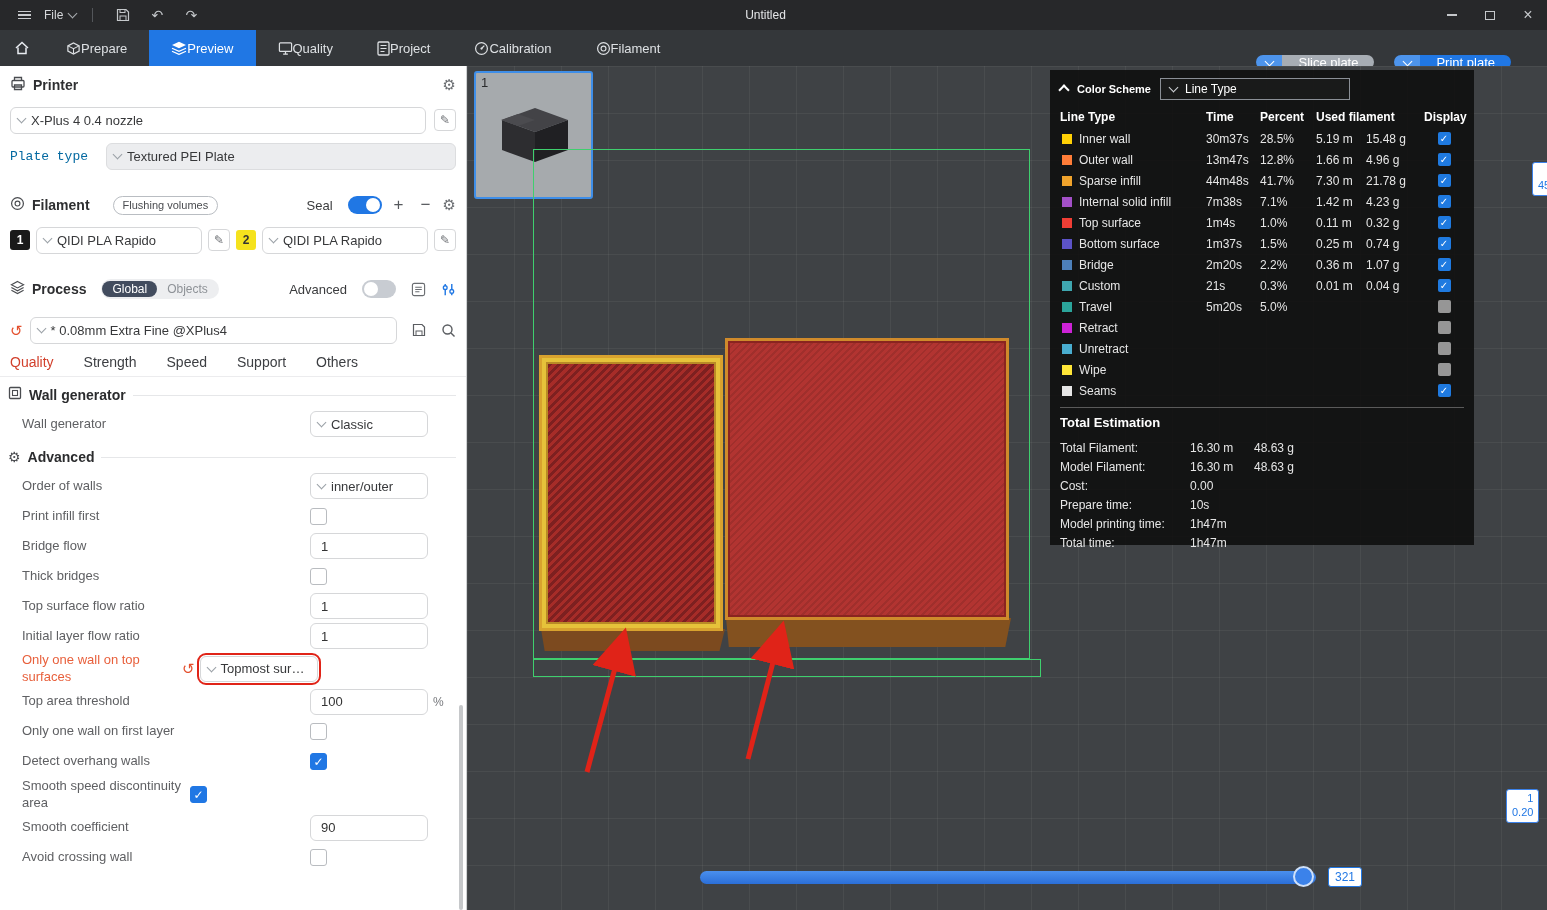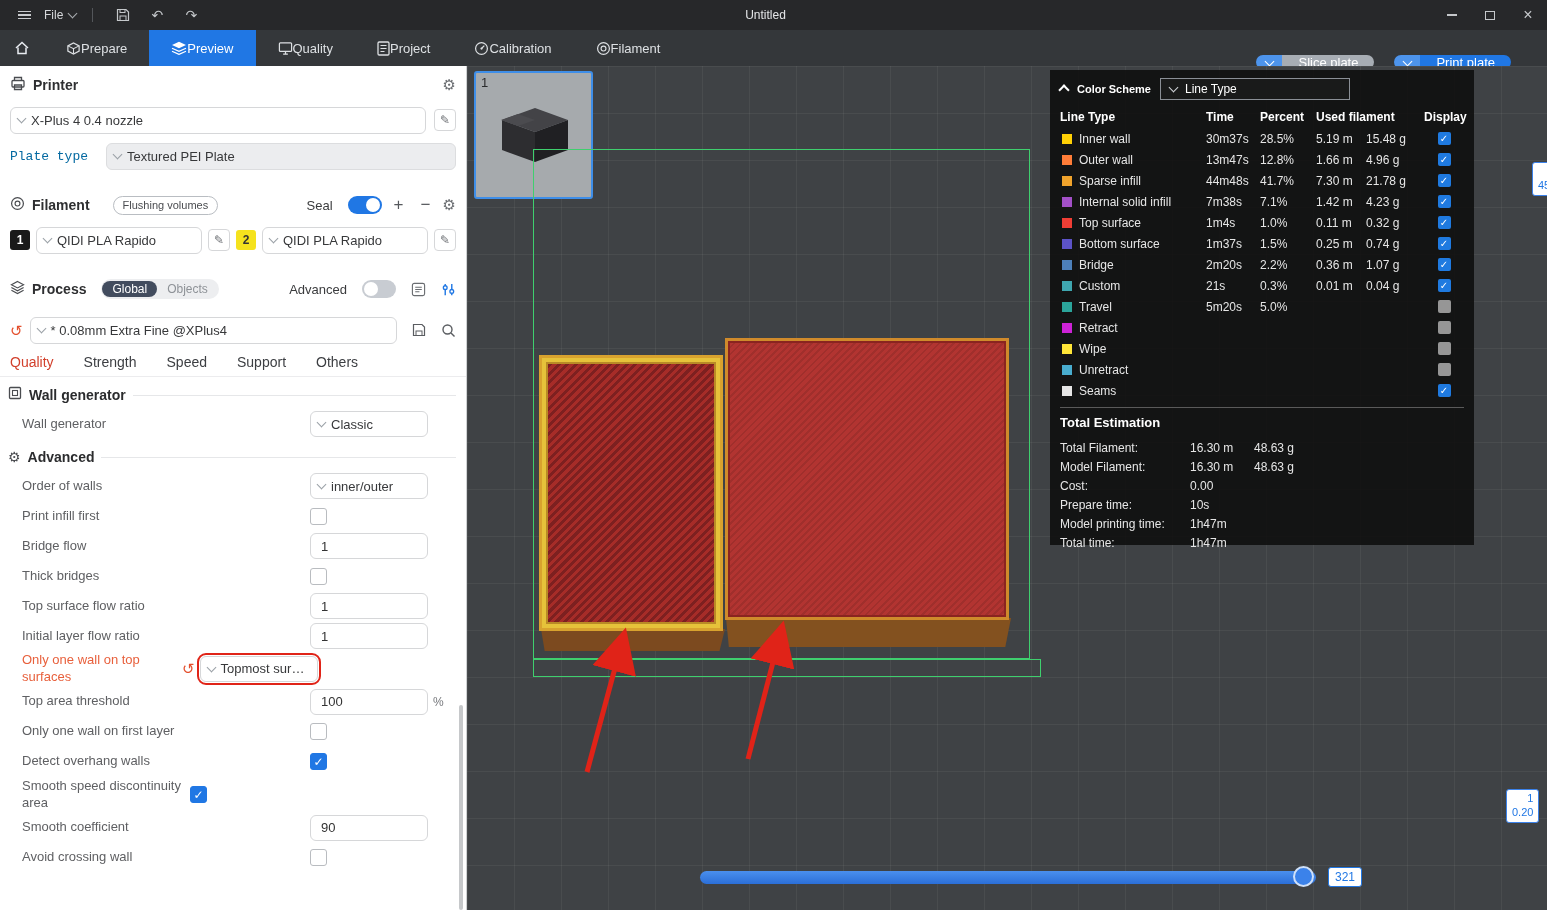--- a/index.html
+++ b/index.html
@@ -650,35 +650,35 @@
             <span></span>
             <span></span>
             <span></span>
             <span></span>
             <span>
               <span class="cs-cb off"></span>
             </span>
           </div>
           <div class="cs-row">
             <span class="cs-lab">
+              <span class="swatch" style="background: rgb(73, 173, 207);"></span>
+              <span>Unretract</span>
+            </span>
+            <span></span>
+            <span></span>
+            <span></span>
+            <span></span>
+            <span>
+              <span class="cs-cb off"></span>
+            </span>
+          </div>
+          <div class="cs-row">
+            <span class="cs-lab">
               <span class="swatch" style="background: rgb(255, 230, 56);"></span>
               <span>Wipe</span>
-            </span>
-            <span></span>
-            <span></span>
-            <span></span>
-            <span></span>
-            <span>
-              <span class="cs-cb off"></span>
-            </span>
-          </div>
-          <div class="cs-row">
-            <span class="cs-lab">
-              <span class="swatch" style="background: rgb(73, 173, 207);"></span>
-              <span>Unretract</span>
             </span>
             <span></span>
             <span></span>
             <span></span>
             <span></span>
             <span>
               <span class="cs-cb off"></span>
             </span>
           </div>
           <div class="cs-row">

